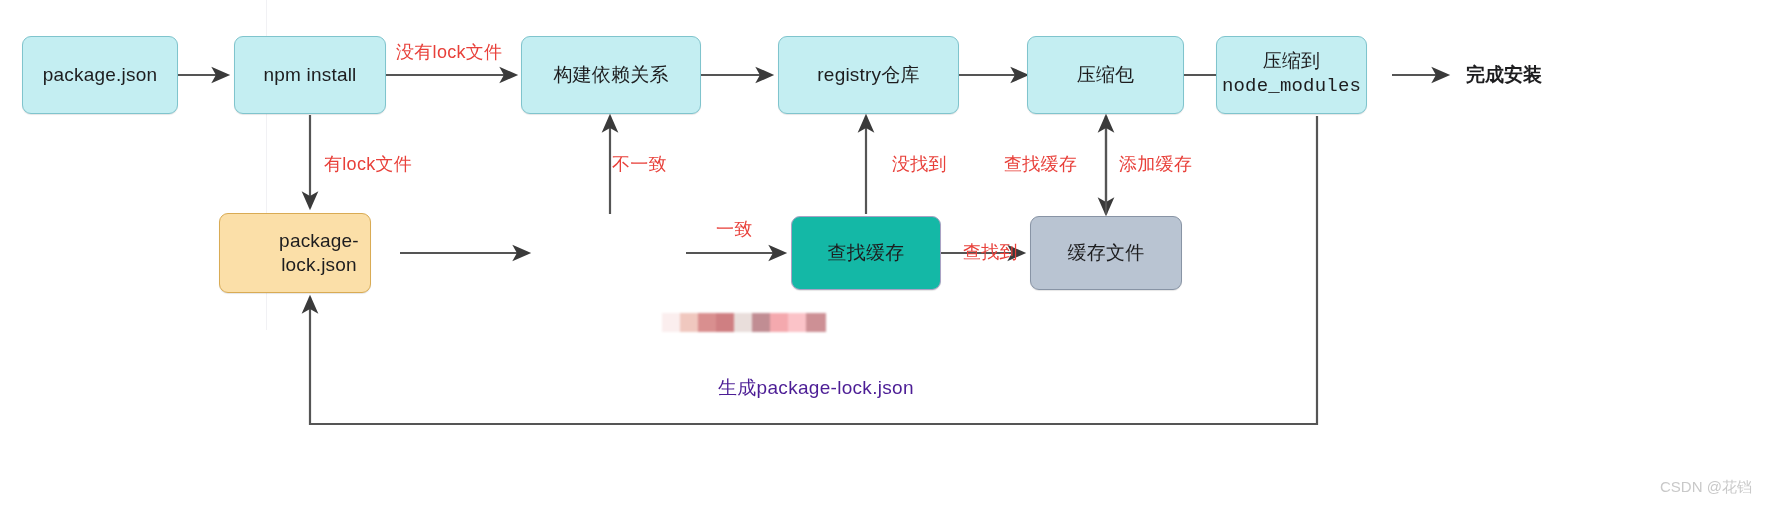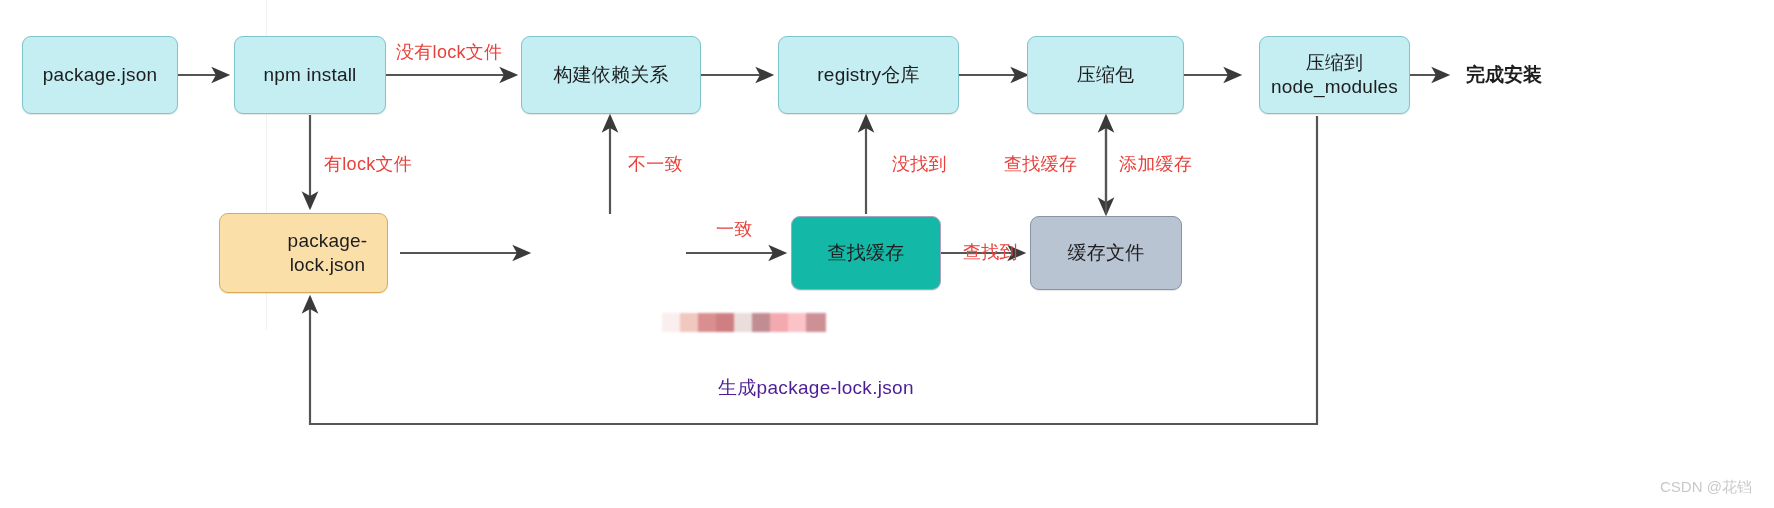--- a/index.html
+++ b/index.html
@@ -145,45 +145,45 @@
   </div>
 
   <div class="node cyan" style="left:778px; top:36px;  width:181px; height:78px;">
     <span>registry仓库</span>
   </div>
 
   <div class="node cyan" style="left:1027px; top:36px; width:157px; height:78px;">
     <span>压缩包</span>
   </div>
 
-  <div class="node cyan" style="left:1259px; top:36px; width:151px; height:78px; flex-direction:column;">
+  <div class="node cyan" style="left:1216px; top:36px; width:151px; height:78px; flex-direction:column;font-family:Liberation Mono, monospace;">
     <span class="label2">压缩到</span>
     <span class="label2">node_modules</span>
   </div>
 
-  <div class="node amber" style="left:219px; top:213px; width:169px; height:80px;padding-left:48px;">
+  <div class="node amber" style="left:219px; top:213px; width:152px; height:80px;padding-left:48px;">
     <span>package-lock.json</span>
   </div>
 
 
   <div class="node lavender" style="left:791px; top:216px; width:150px; height:74px;">
     <span>查找缓存</span>
   </div>
 
   <div class="node slate" style="left:1030px; top:216px; width:152px; height:74px;">
     <span>缓存文件</span>
   </div>
 
   <div class="plain-text" style="left:1455px; top:62px;margin-left:11px;">完成安装</div>
 
   <div class="elabel red" style="left:396px;  top:40px;">没有lock文件</div>
 
   <div class="elabel red" style="left:324px;  top:152px;">有lock文件</div>
 
-  <div class="elabel red" style="left:628px;  top:152px;">不一致</div>
+  <div class="elabel red" style="left:612px;  top:152px;">不一致</div>
 
   <div class="elabel red" style="left:716px;  top:217px;">一致</div>
 
   <div class="elabel red" style="left:892px;  top:152px;">没找到</div>
 
   <div class="elabel red" style="left:1004px; top:152px;">查找缓存</div>
 
   <div class="elabel red" style="left:1119px; top:152px;">添加缓存</div>
 
   <div class="elabel red" style="left:963px;  top:240px;">查找到</div>

